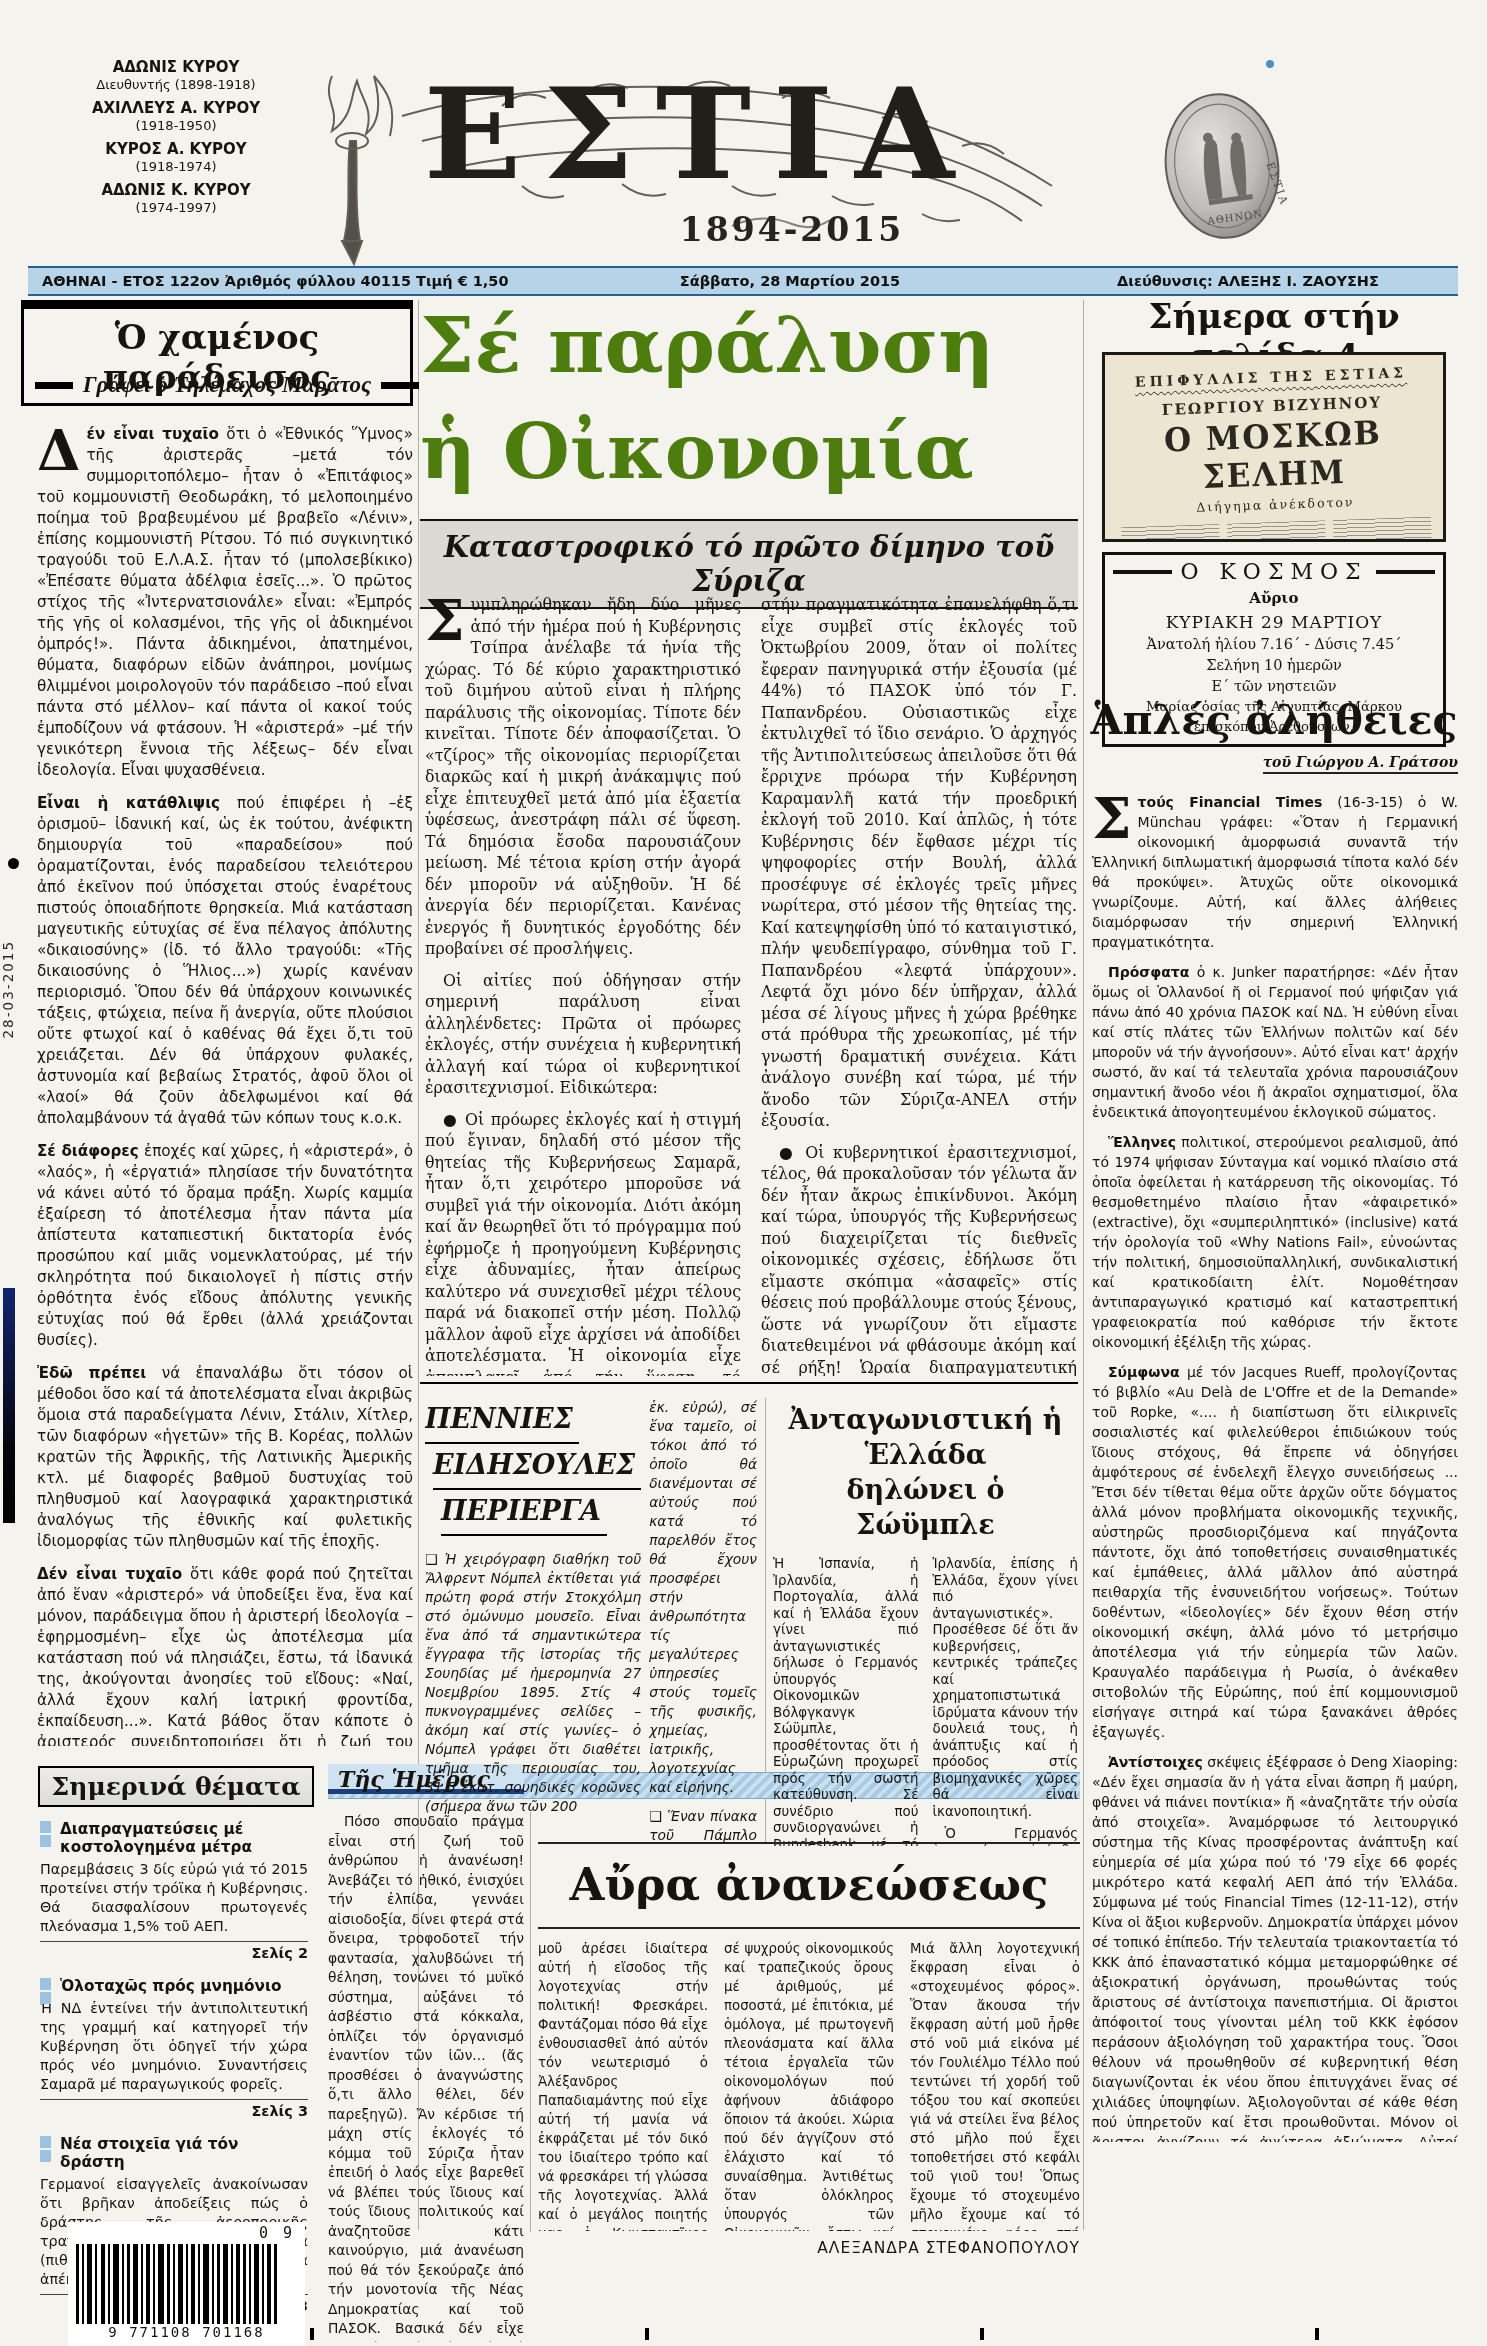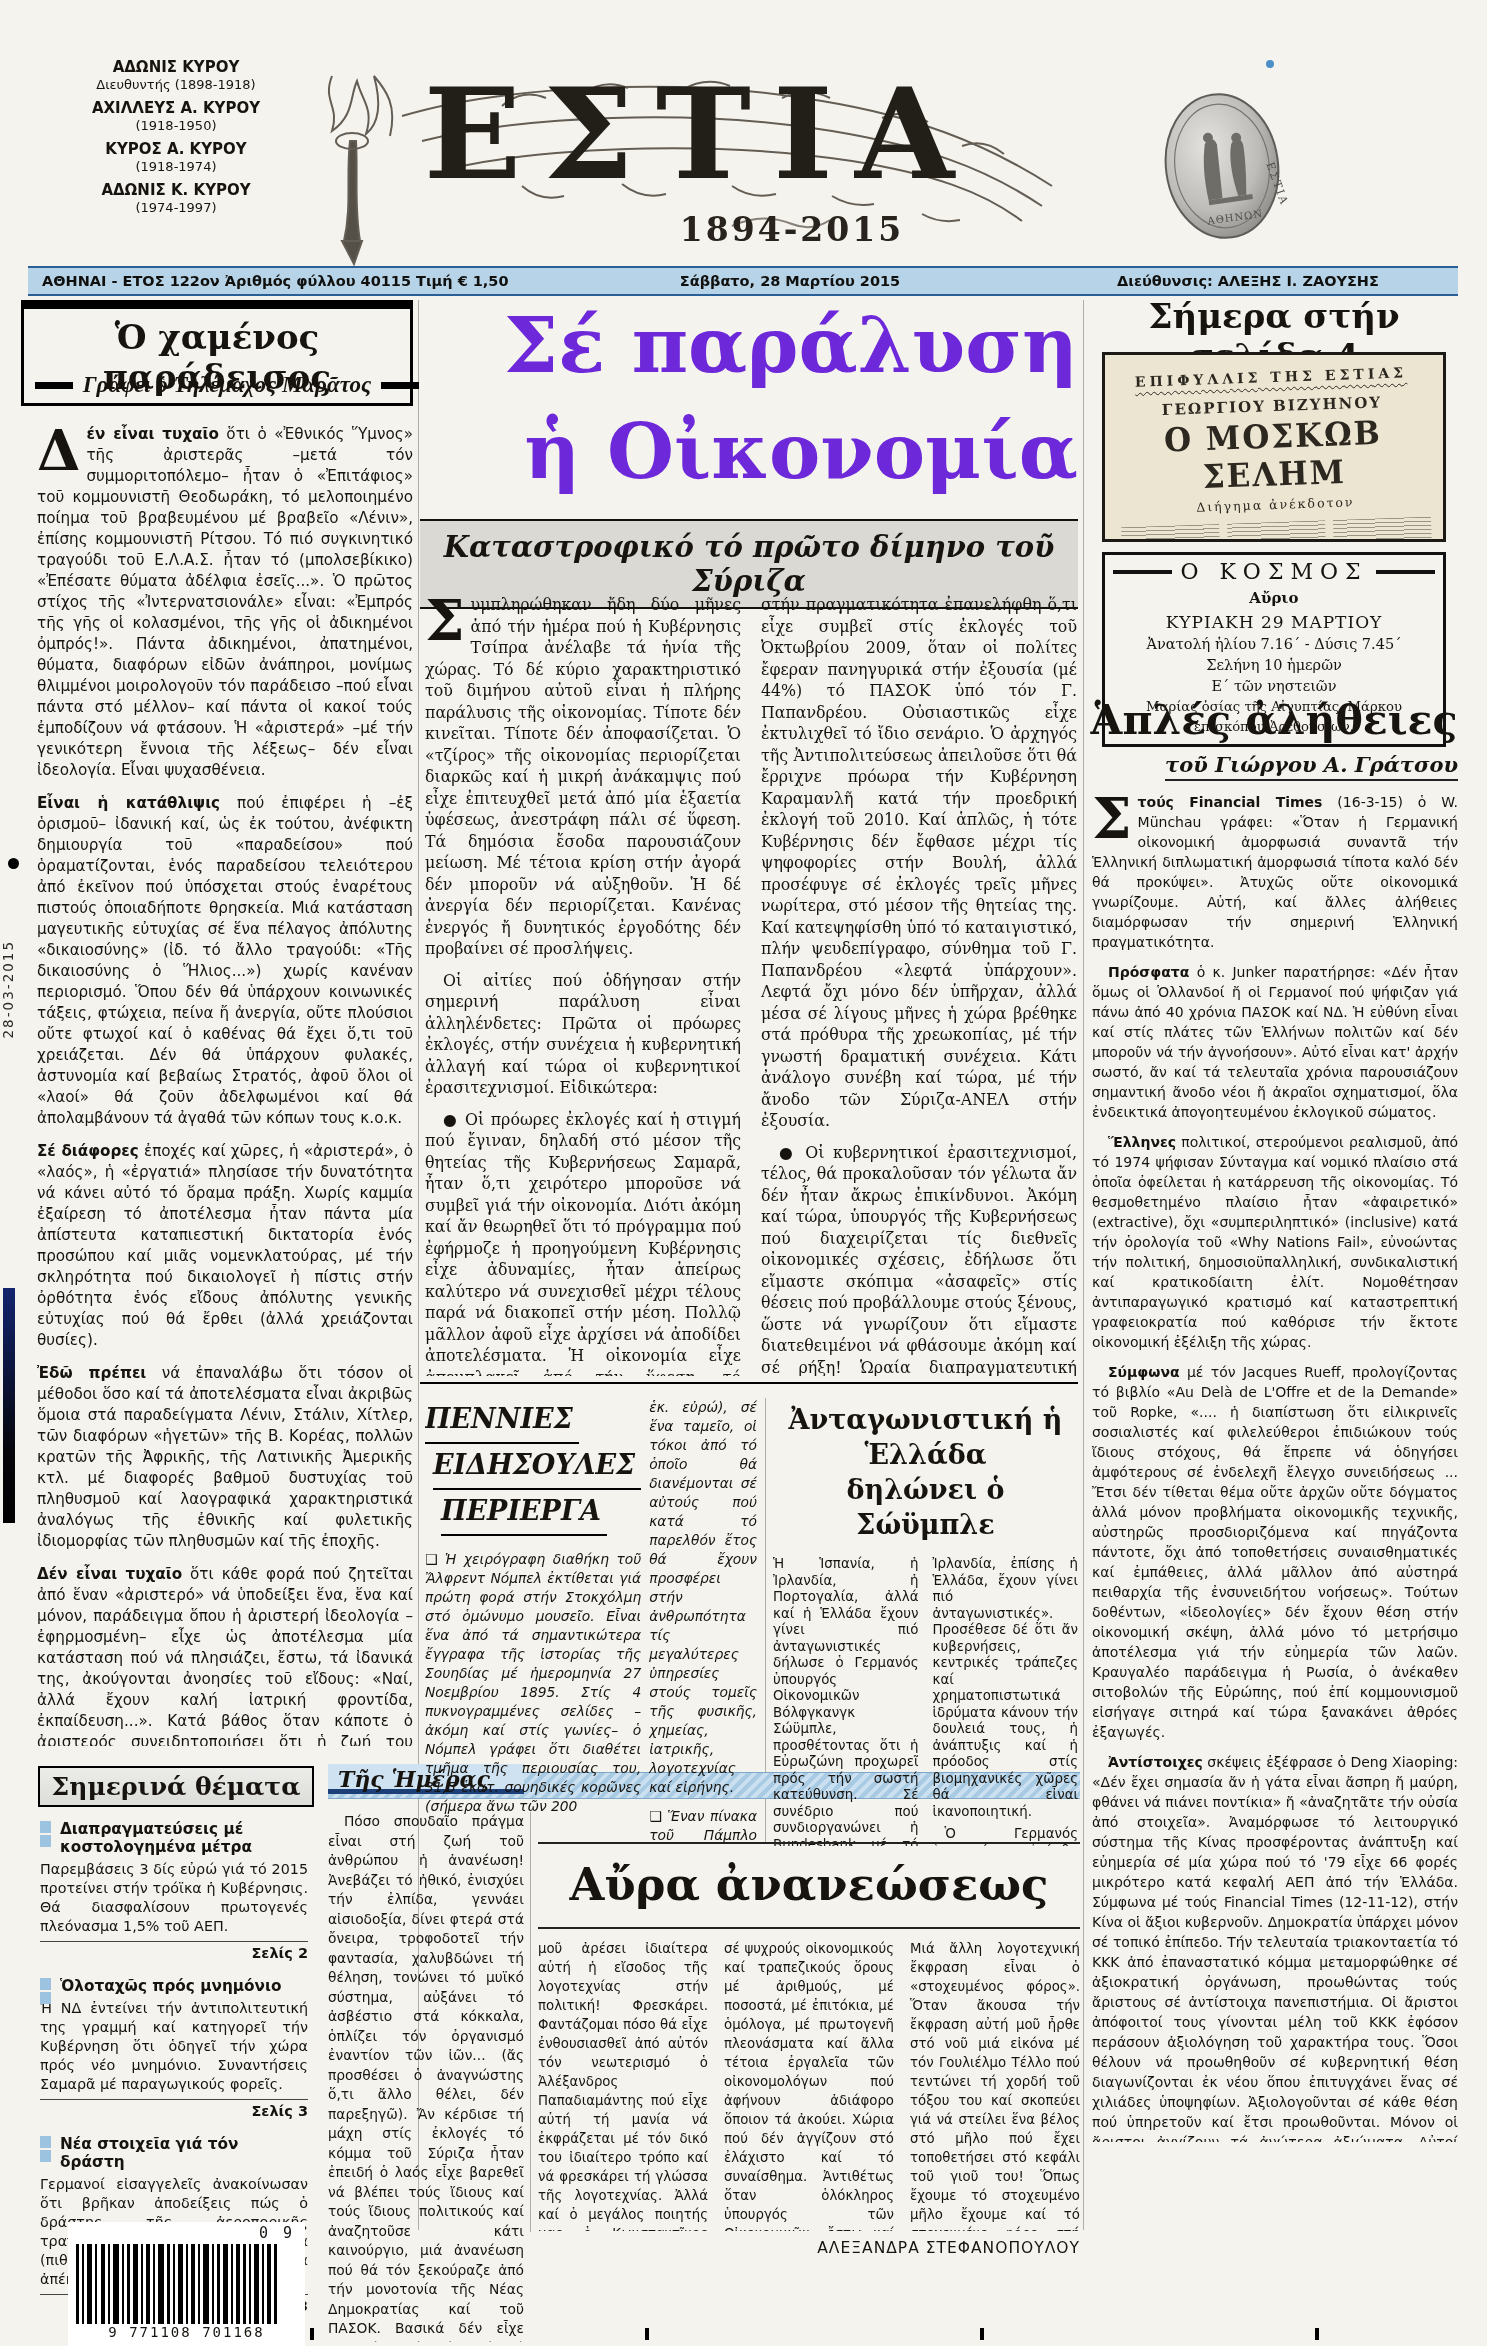--- a/index.html
+++ b/index.html
@@ -58,22 +58,22 @@
   .hatch-band{position:absolute;left:328px;top:1772px;width:752px;height:25px;
               background:repeating-linear-gradient(135deg,#a9cae3 0 4px,#cadfef 4px 8px);
               border-top:1px solid #7fa8c8;border-bottom:1px solid #7fa8c8;}
   .day-label{position:absolute;left:328px;top:1764px;width:196px;height:30px;background:#cfe2f1;
              border-bottom:5px solid #1b3f76;font-family:"DejaVu Serif",serif;font-style:italic;font-weight:bold;
              font-size:22px;padding:2px 0 0 10px;box-sizing:border-box;}
   .day-body{position:absolute;left:328px;top:1812px;width:196px;height:530px;overflow:hidden;
             font-size:13.8px;line-height:19.5px;text-align:justify;}
   .day-body p{margin:0 0 8px;text-indent:16px;}
   
-  .headline{position:absolute;left:420px;top:292px;width:658px;text-align:right;
-            font-family:"DejaVu Serif",serif;font-weight:bold;font-size:77px;line-height:1.38;color:#6d28d9;}
+  .headline{position:absolute;left:420px;top:292px;width:658px;text-align:left;
+            font-family:"DejaVu Serif",serif;font-weight:bold;font-size:77px;line-height:1.38;color:#4d7c0f;}
   .subband{position:absolute;left:420px;top:519px;width:658px;background:#dad9d4;
            border-top:2px solid #111;border-bottom:2px solid #111;text-align:center;
            font-family:"DejaVu Serif",serif;font-style:italic;font-weight:bold;font-size:29px;padding:9px 0;}
   .main-cols{position:absolute;left:425px;top:594px;width:652px;height:782px;overflow:hidden;display:flex;gap:20px;}
   .main-col{flex:1;overflow:hidden;font-family:"DejaVu Serif",serif;font-size:15.8px;line-height:21.5px;text-align:justify;}
   .main-col p{margin:0 0 10px;text-indent:18px;}
   .main-col p.first{text-indent:0;}
   .center-rule{position:absolute;left:420px;top:1382px;width:658px;height:2px;background:#000;}
   
   .pennies{position:absolute;left:425px;top:1398px;width:332px;height:448px;overflow:hidden;display:flex;gap:8px;}
@@ -119,21 +119,21 @@
   .kos-titlerow .bar{flex:1;height:4px;background:#111;}
   .kos-title{font-family:"DejaVu Serif",serif;font-weight:normal;font-size:22px;letter-spacing:7px;text-align:center;}
   .kos-lines{text-align:center;font-family:"DejaVu Serif",serif;line-height:1.45;}
   .kos-l0{font-weight:bold;font-size:15px;}
   .kos-l1{font-size:17px;letter-spacing:1px;}
   .kos-l{font-size:14.5px;}
   .kos-last{font-size:13.2px;}
   .truths-title{position:absolute;left:1090px;top:696px;width:368px;text-align:center;
                 font-family:"DejaVu Serif",serif;font-weight:bold;font-size:41px;}
   .truths-byline{position:absolute;left:1090px;top:752px;width:368px;text-align:right;}
-  .truths-byline span{font-family:"DejaVu Serif",serif;font-style:italic;font-weight:bold;font-size:21px;
+  .truths-byline span{font-family:"DejaVu Serif",serif;font-style:italic;font-weight:bold;font-size:14px;
                       border-bottom:2px solid #222;padding-bottom:2px;}
   .truths-body{position:absolute;left:1092px;top:792px;width:366px;height:1350px;overflow:hidden;
                font-size:14px;line-height:20px;text-align:justify;}
   .truths-body p{margin:0 0 10px;text-indent:16px;}
   .truths-body p.first{text-indent:0;}
   
   .tick{position:absolute;bottom:6px;width:4px;height:12px;background:#000;}
 </style>
 </head>
 <body>

